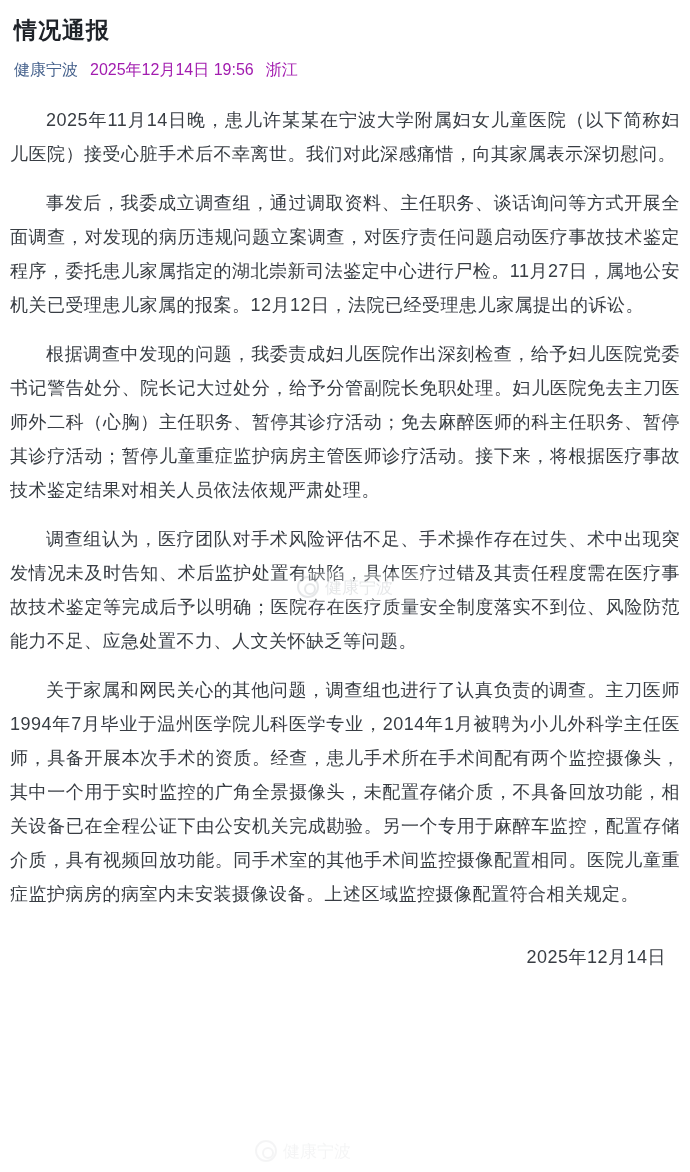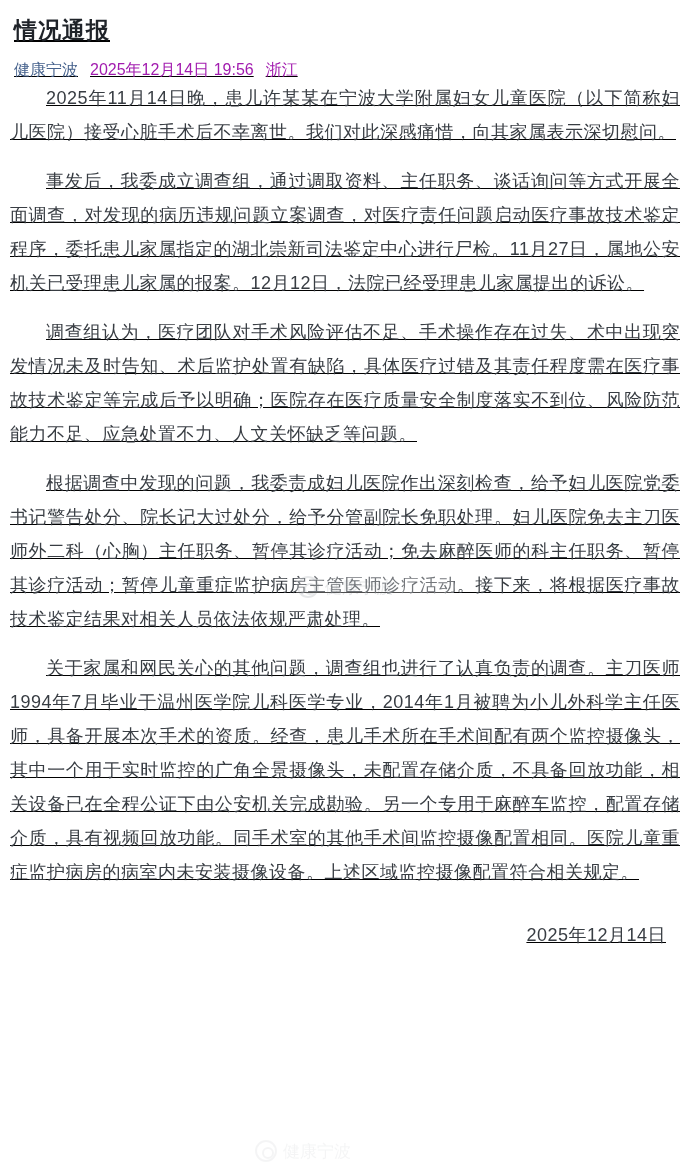--- a/index.html
+++ b/index.html
@@ -8,21 +8,20 @@
     font-family: "Liberation Sans", "DejaVu Sans", sans-serif;
     width: 690px;
   }
   .page {
     position: relative;
     width: 690px;
     height: 1172px;
     background: #ffffff;
     padding: 14px 10px 0 10px;
     overflow: hidden;
-    text-decoration: underline;
   }
   .title {
     font-size: 23px;
     font-weight: 700;
     color: #1f2329;
     line-height: 32px;
     padding-left: 4px;
     letter-spacing: 1px;
   }
   .byline {
@@ -37,20 +36,21 @@
   }
   .byline .account {
     color: #45618c;
     cursor: pointer;
     text-decoration: none;
   }
   .byline .meta {
     color: #a21caf;
   }
   .article {
+    margin-top: 22px;
     color: #383d43;
     font-size: 18px;
     line-height: 34px;
     text-align: justify;
     letter-spacing: 0.5px;
   }
   .article p {
     text-indent: 2em;
     margin-bottom: 15px;
   }
@@ -118,22 +118,22 @@
 
   <div class="byline">
     <span class="account">健康宁波</span>
     <span class="meta">2025年12月14日 19:56</span>
     <span class="meta">浙江</span>
   </div>
 
   <div class="article">
     <p>2025年11月14日晚，患儿许某某在宁波大学附属妇女儿童医院（以下简称妇儿医院）接受心脏手术后不幸离世。我们对此深感痛惜，向其家属表示深切慰问。</p>
     <p>事发后，我委成立调查组，通过调取资料、主任职务、谈话询问等方式开展全面调查，对发现的病历违规问题立案调查，对医疗责任问题启动医疗事故技术鉴定程序，委托患儿家属指定的湖北崇新司法鉴定中心进行尸检。11月27日，属地公安机关已受理患儿家属的报案。12月12日，法院已经受理患儿家属提出的诉讼。</p>
+    <p>根据调查中发现的问题，我委责成妇儿医院作出深刻检查，给予妇儿医院党委书记警告处分、院长记大过处分，给予分管副院长免职处理。妇儿医院免去主刀医师外二科（心胸）主任职务、暂停其诊疗活动；免去麻醉医师的科主任职务、暂停其诊疗活动；暂停儿童重症监护病房主管医师诊疗活动。接下来，将根据医疗事故技术鉴定结果对相关人员依法依规严肃处理。</p>
     <p>调查组认为，医疗团队对手术风险评估不足、手术操作存在过失、术中出现突发情况未及时告知、术后监护处置有缺陷，具体医疗过错及其责任程度需在医疗事故技术鉴定等完成后予以明确；医院存在医疗质量安全制度落实不到位、风险防范能力不足、应急处置不力、人文关怀缺乏等问题。</p>
-    <p>根据调查中发现的问题，我委责成妇儿医院作出深刻检查，给予妇儿医院党委书记警告处分、院长记大过处分，给予分管副院长免职处理。妇儿医院免去主刀医师外二科（心胸）主任职务、暂停其诊疗活动；免去麻醉医师的科主任职务、暂停其诊疗活动；暂停儿童重症监护病房主管医师诊疗活动。接下来，将根据医疗事故技术鉴定结果对相关人员依法依规严肃处理。</p>
     <p>关于家属和网民关心的其他问题，调查组也进行了认真负责的调查。主刀医师1994年7月毕业于温州医学院儿科医学专业，2014年1月被聘为小儿外科学主任医师，具备开展本次手术的资质。经查，患儿手术所在手术间配有两个监控摄像头，其中一个用于实时监控的广角全景摄像头，未配置存储介质，不具备回放功能，相关设备已在全程公证下由公安机关完成勘验。另一个专用于麻醉车监控，配置存储介质，具有视频回放功能。同手术室的其他手术间监控摄像配置相同。医院儿童重症监护病房的病室内未安装摄像设备。上述区域监控摄像配置符合相关规定。</p>
   </div>
 
   <div class="signature">
     <div>2025年12月14日</div>
   </div>
 
   <div class="watermark wm-mid">
     <span class="wm-eye"></span>
     <span class="wm-text">健康宁波</span>

